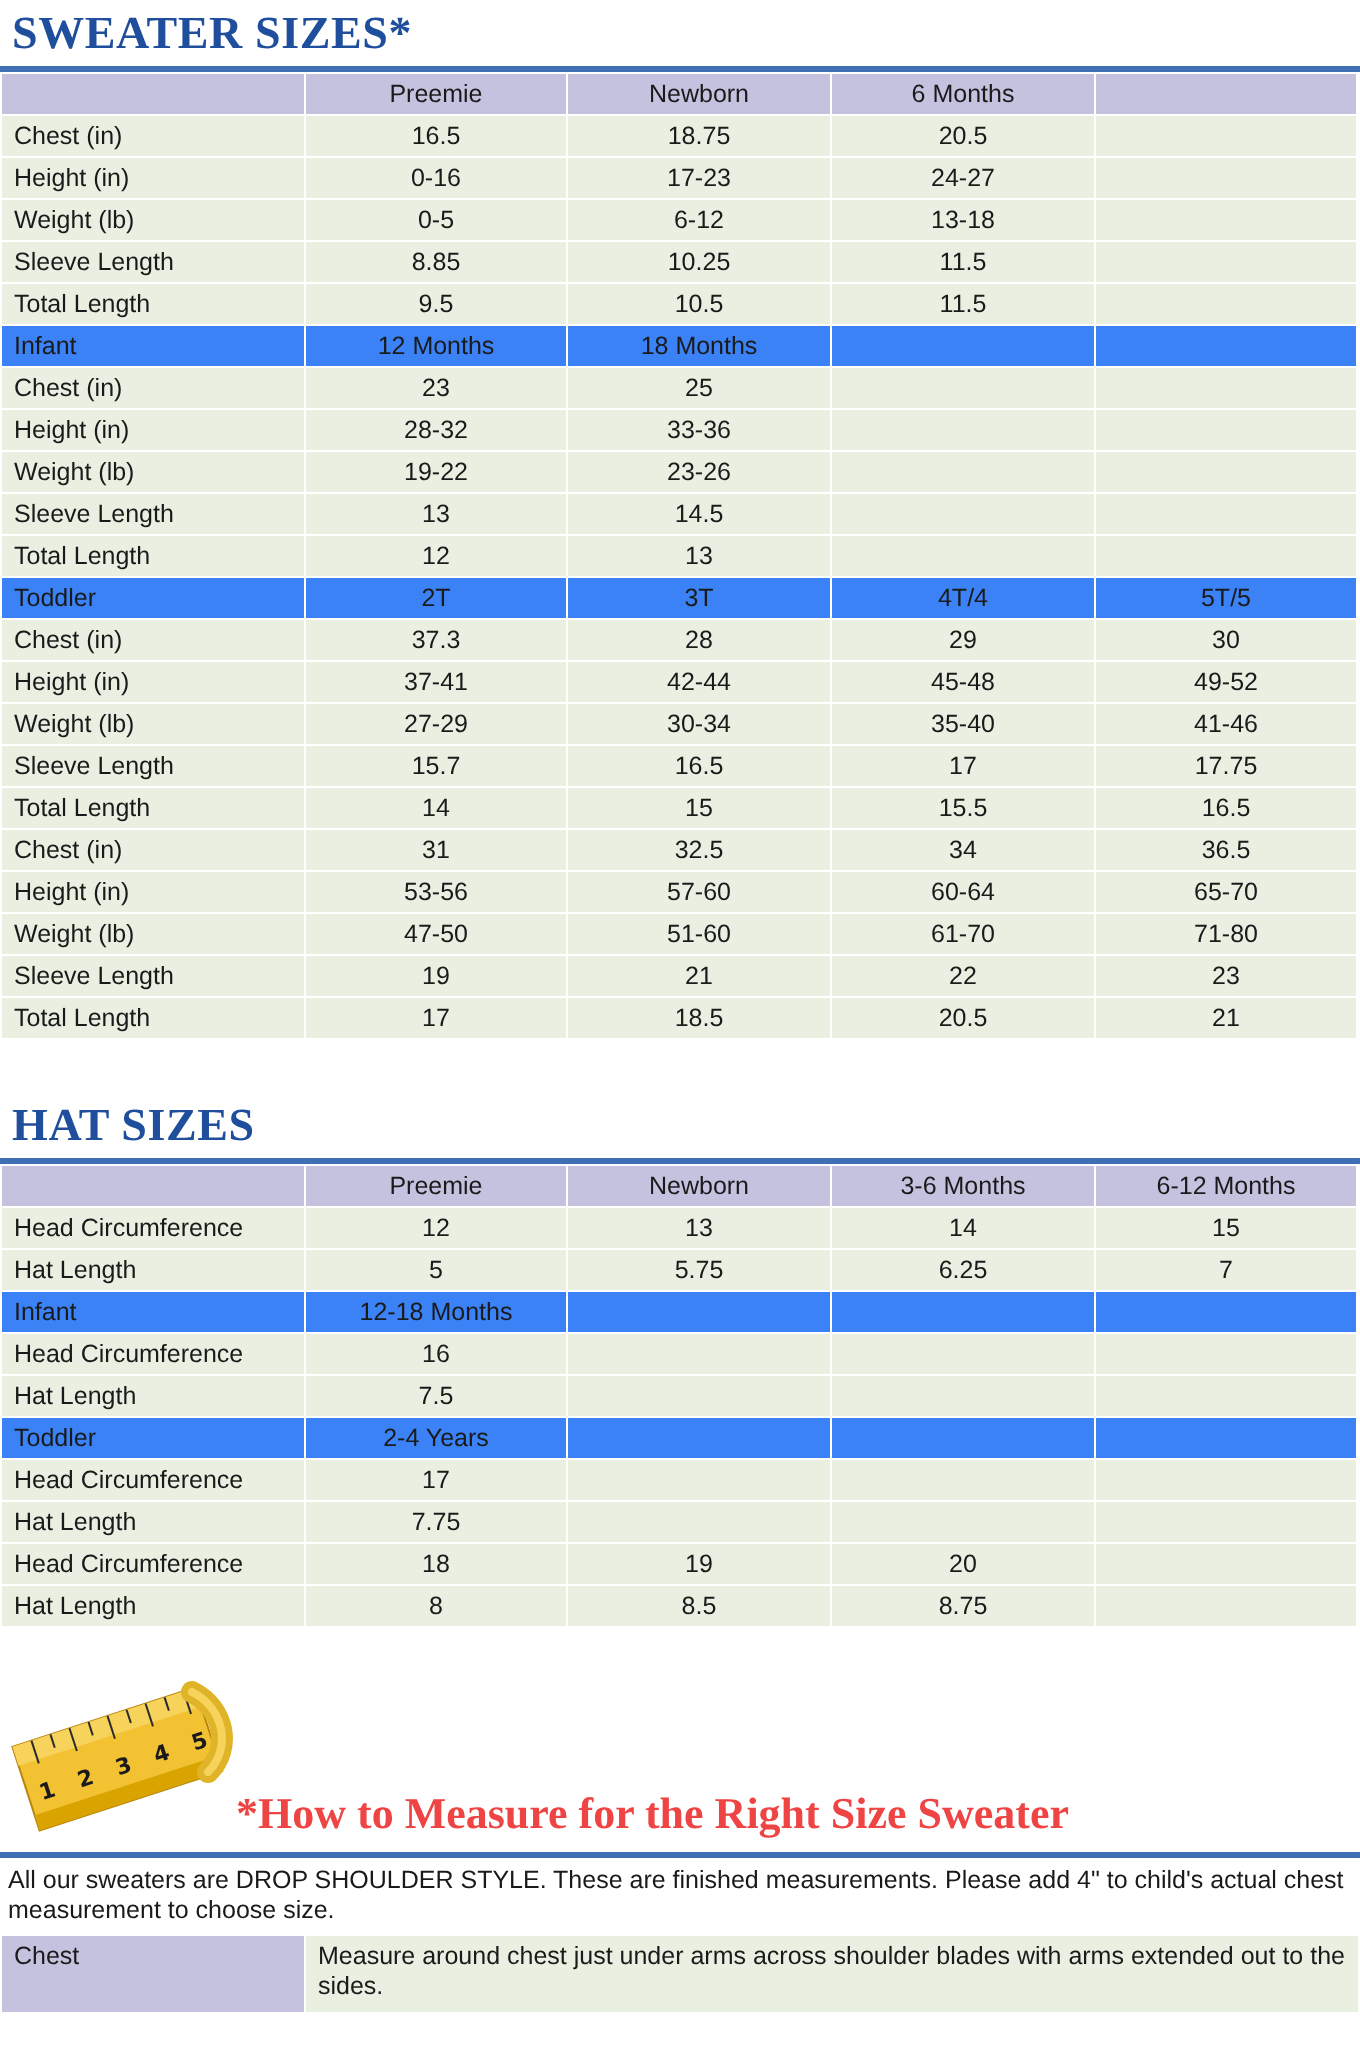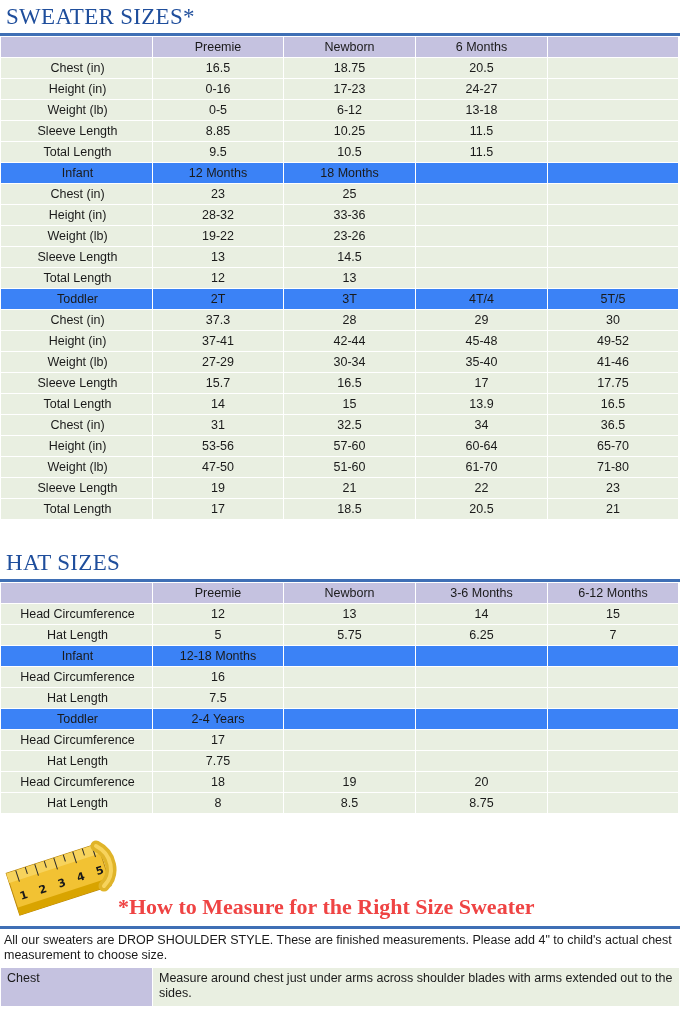--- a/index.html
+++ b/index.html
@@ -13,21 +13,21 @@
     color: #1a1a1a;
     -webkit-font-smoothing: antialiased;
   }
   .page {
     width: 680px;
     position: relative;
     padding: 0;
   }
   .section-title {
     font-family: "Liberation Serif", serif;
-    font-weight: normal;
+    font-weight: bold;
     font-size: 23px;
     color: #1f4e9c;
     letter-spacing: 0.3px;
     padding: 4px 0 3px 6px;
     margin: 0;
   }
   .rule {
     height: 3px;
     background: #3f6fb5;
     margin: 0 0 0 0;
@@ -42,21 +42,21 @@
     border: 1px solid #ffffff;
     height: 20px;
     padding: 0 4px;
     text-align: center;
     vertical-align: middle;
     background: #e9efe1;
     white-space: nowrap;
     overflow: hidden;
   }
   table.sizes td.label {
-    text-align: center;
+    text-align: left;
     padding-left: 6px;
   }
   table.sizes tr.grouprow td {
     background: #3b82f6;
   }
   table.sizes tr.headrow td {
     background: #c5c2e0;
   }
   table.sizes tr.headrow td.blank,
   table.sizes tr.grouprow td.blank {
@@ -253,21 +253,21 @@
           <td class="label">Sleeve Length</td>
           <td>15.7</td>
           <td>16.5</td>
           <td>17</td>
           <td>17.75</td>
         </tr>
         <tr>
           <td class="label">Total Length</td>
           <td>14</td>
           <td>15</td>
-          <td>13.9</td>
+          <td>15.5</td>
           <td>16.5</td>
         </tr>
 
         <tr>
           <td class="label">Chest (in)</td>
           <td>31</td>
           <td>32.5</td>
           <td>34</td>
           <td>36.5</td>
         </tr>

